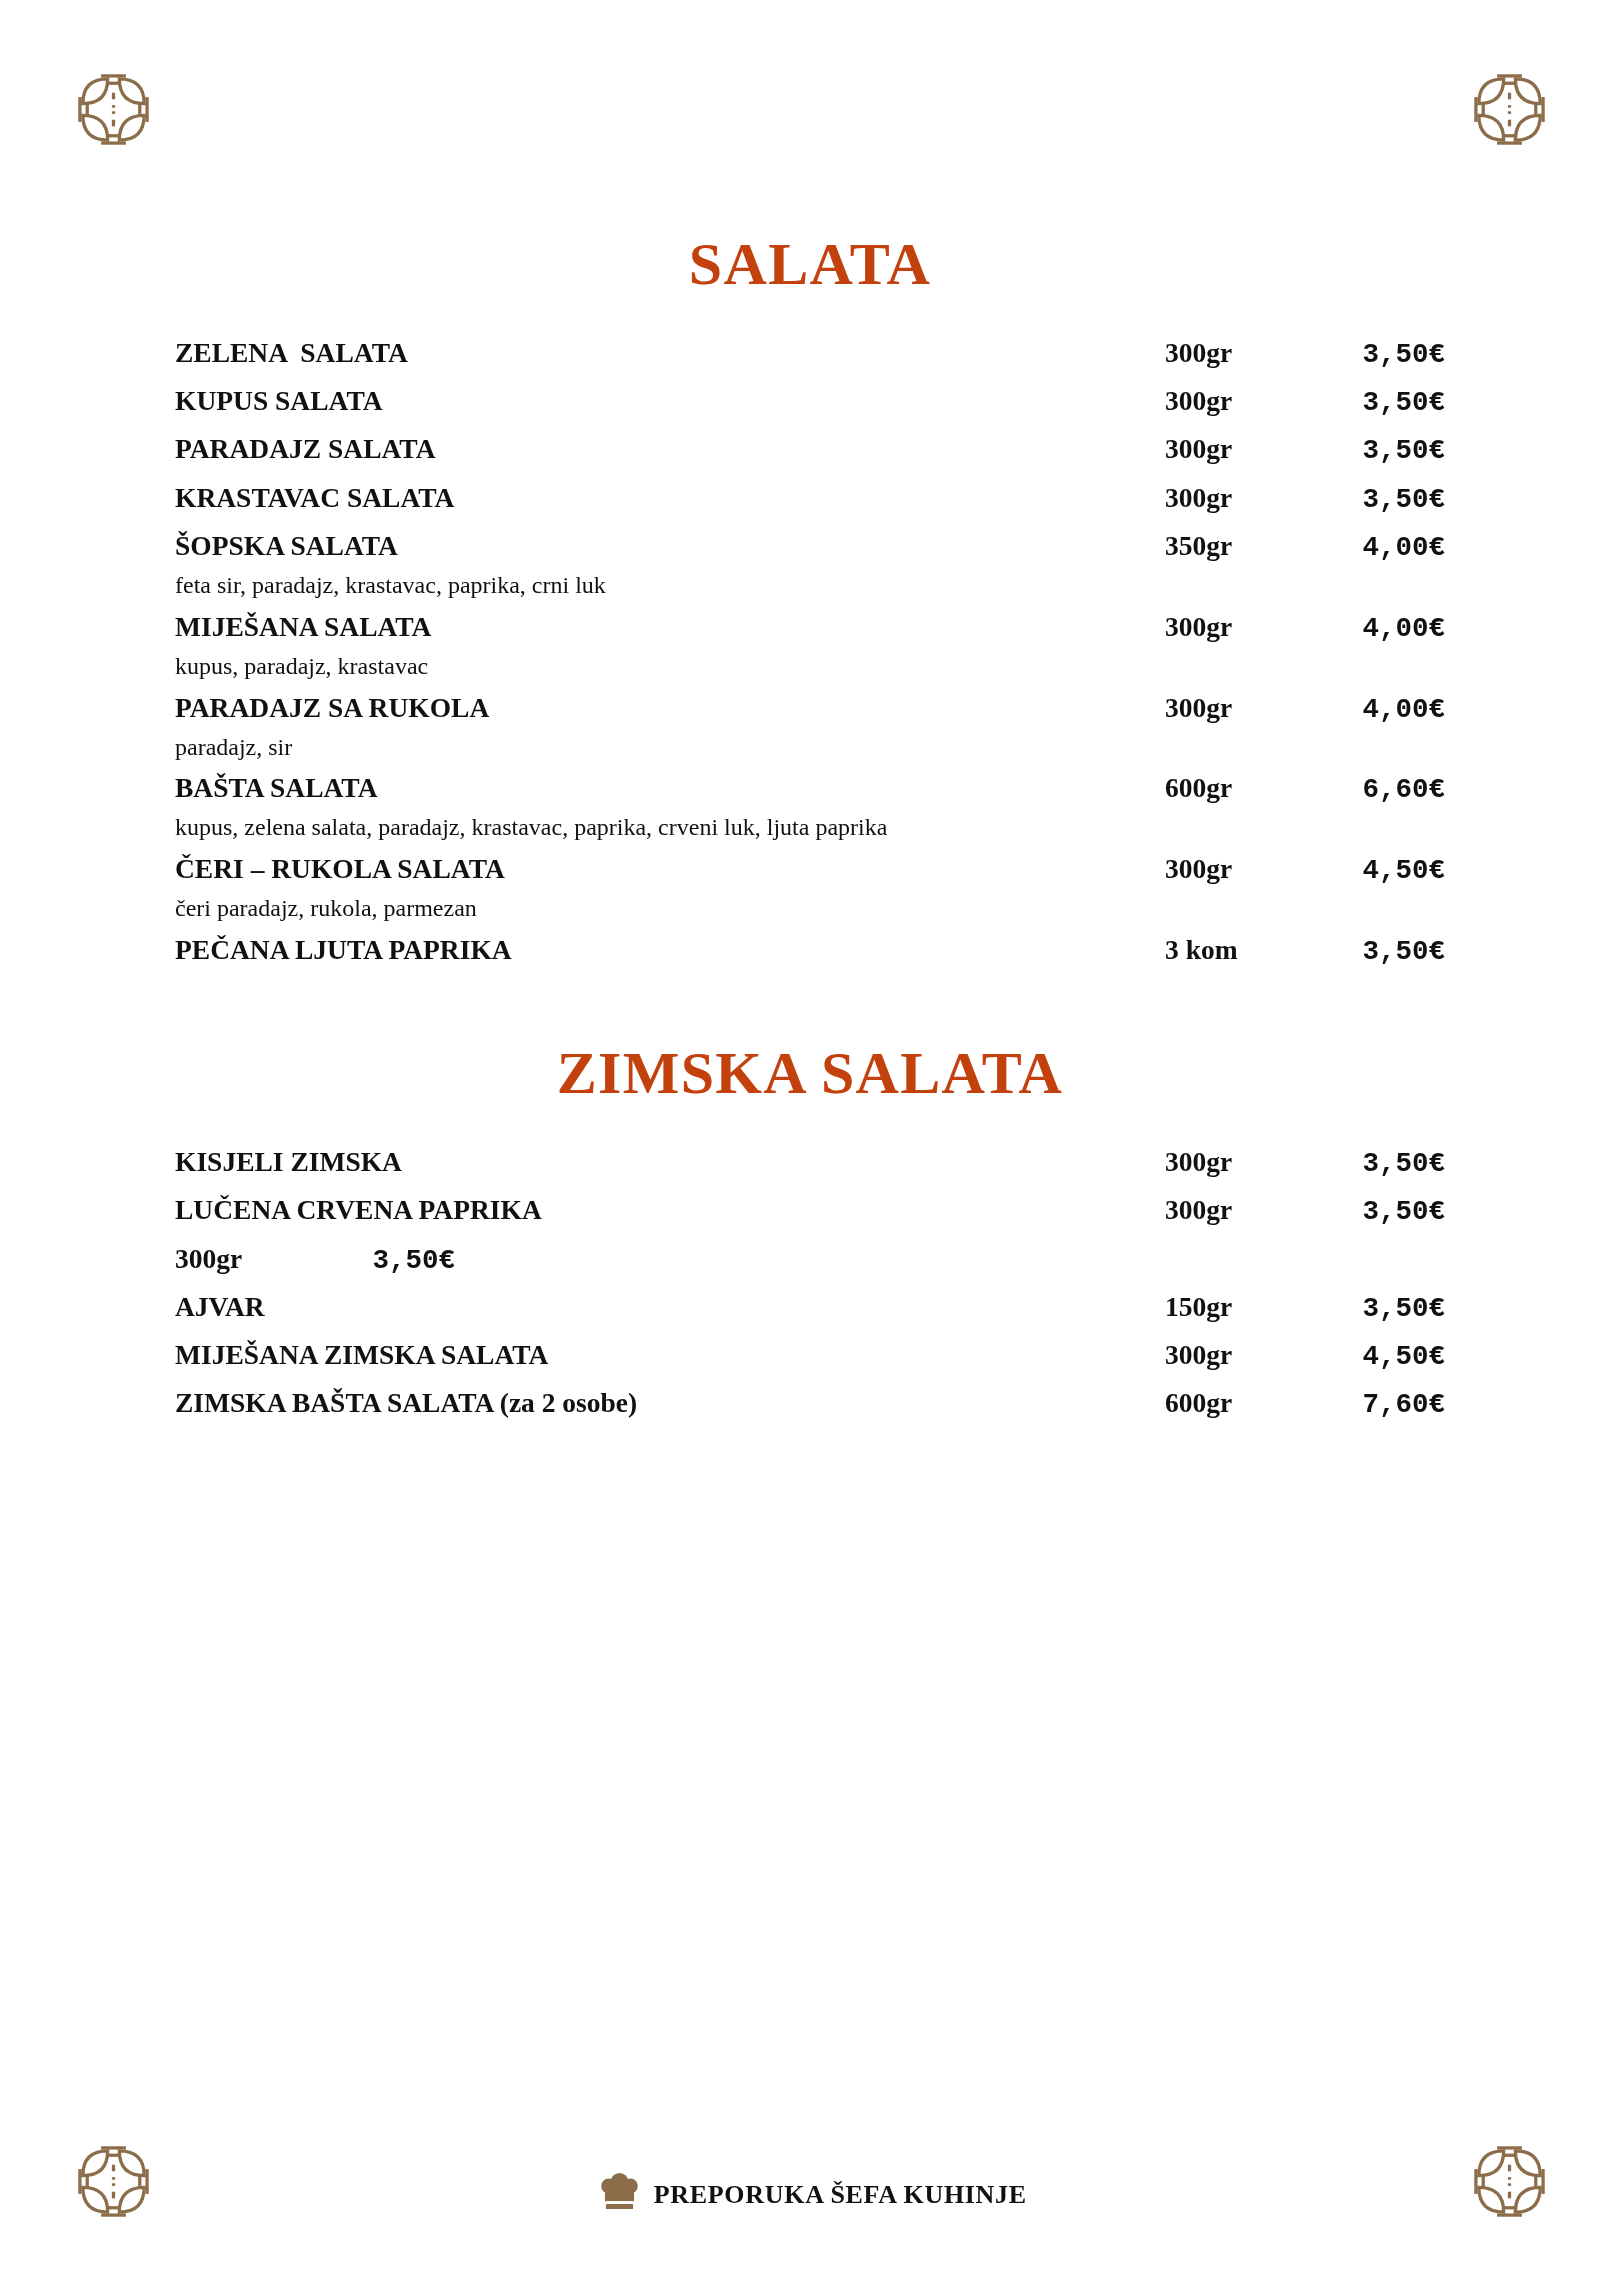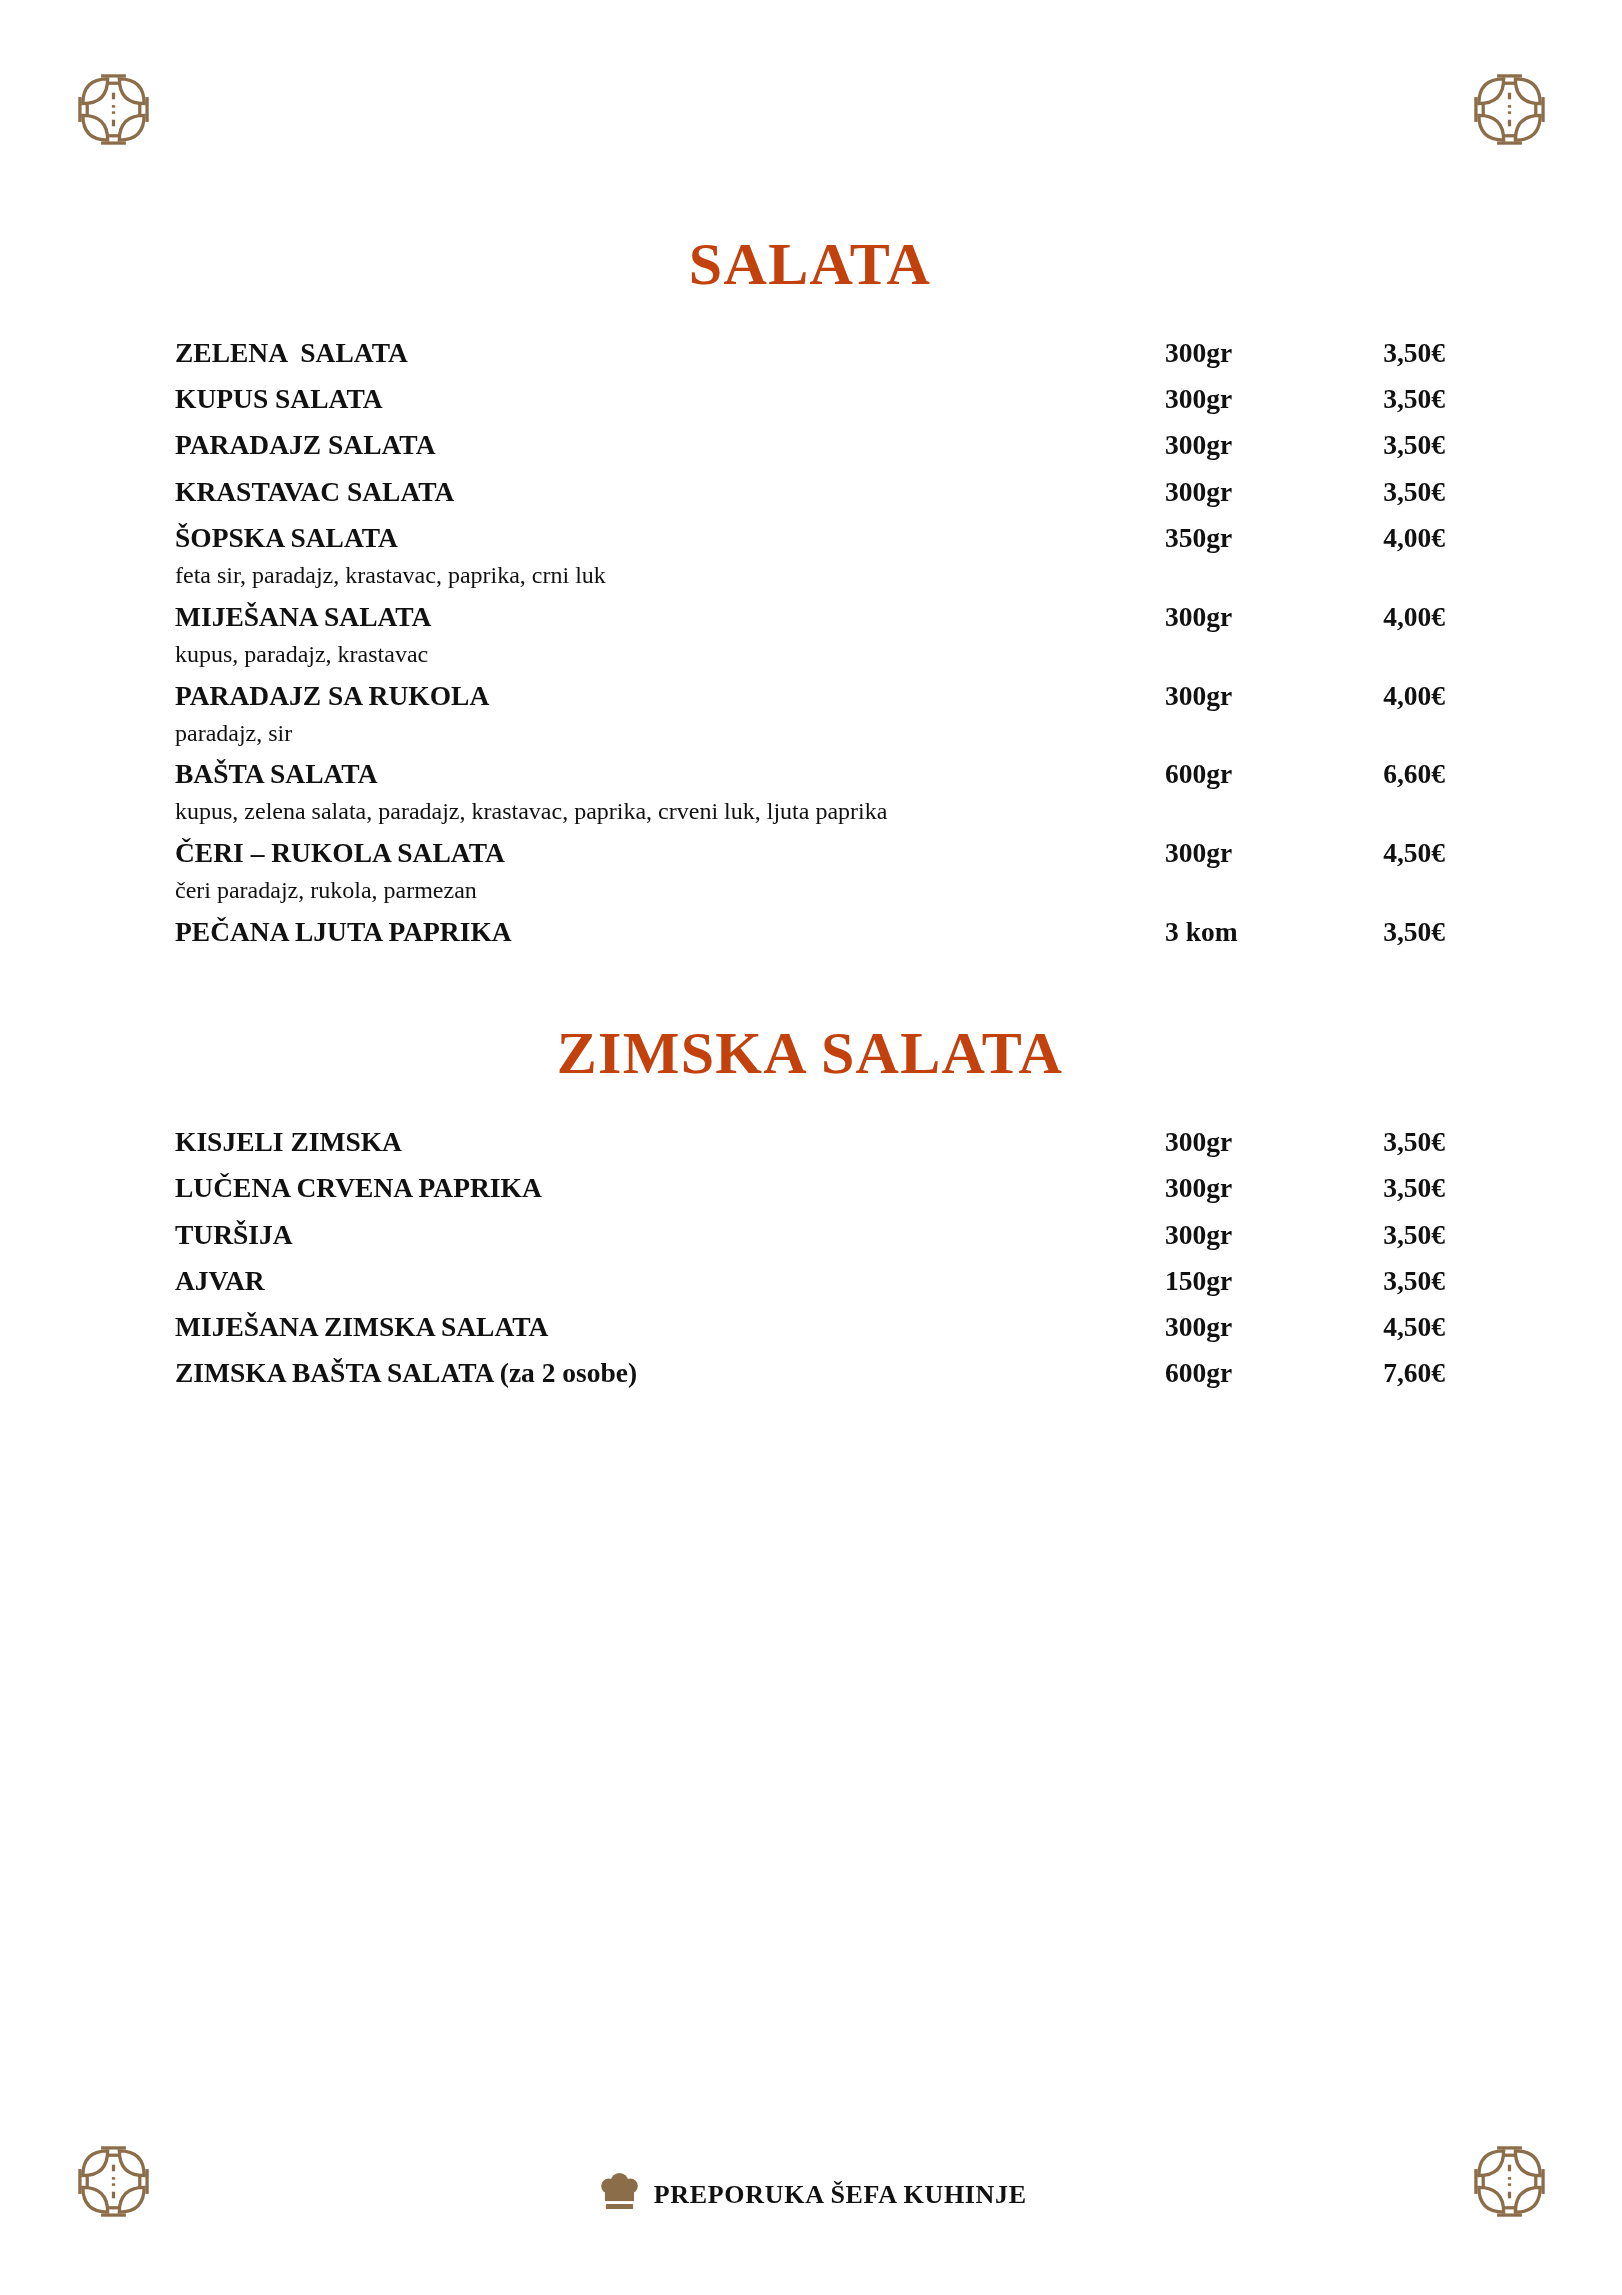--- a/index.html
+++ b/index.html
@@ -38,21 +38,21 @@
   .menu-row{
     display:flex;
     align-items:baseline;
     font-weight:bold;
     font-size:27.5px;
     line-height:37px;
     margin-bottom:9.2px;
   }
   .menu-row .name{flex:1;white-space:pre-wrap;}
   .menu-row .weight{width:137px;}
-  .menu-row .price{width:143px;text-align:right;}
+  .menu-row .price{width:143px;text-align:right;font-family:Liberation Mono, monospace;}
   .desc{
     font-weight:normal;
     font-size:24px;
     line-height:30px;
     margin:-5.2px 0 7.9px 0;
   }
 
   
   .footer{
     position:absolute;
@@ -211,21 +211,20 @@
     <span class="price">3,50€</span>
   </div>
 
   <div class="menu-row">
     <span class="name">LUČENA CRVENA PAPRIKA</span>
     <span class="weight">300gr</span>
     <span class="price">3,50€</span>
   </div>
 
   <div class="menu-row">
-    <span class="name">TURŠIJA</span>
     <span class="weight">300gr</span>
     <span class="price">3,50€</span>
   </div>
 
   <div class="menu-row">
     <span class="name">AJVAR</span>
     <span class="weight">150gr</span>
     <span class="price">3,50€</span>
   </div>
 

